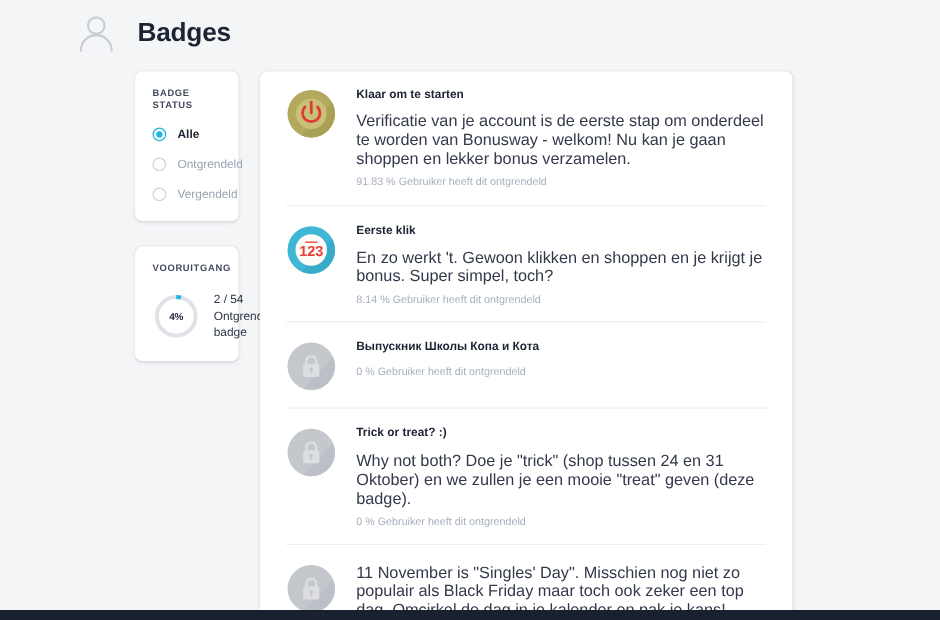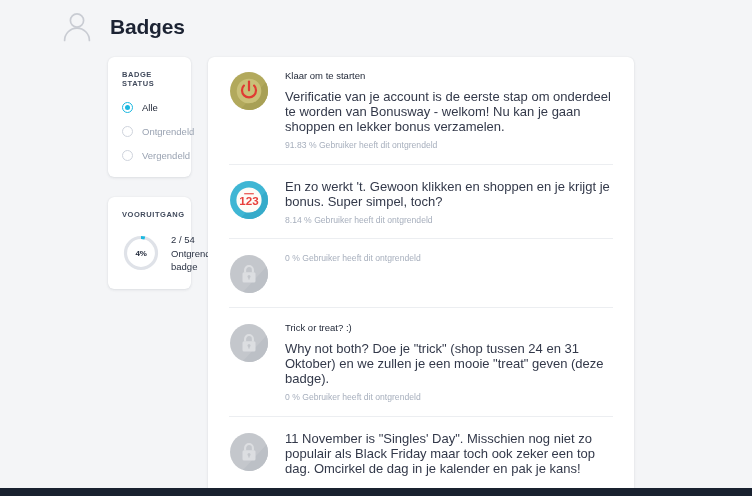--- a/index.html
+++ b/index.html
@@ -104,21 +104,21 @@
     border-radius: 50%;
     background: #1bb8e0;
   }
   .radio-label {
     font-size: 9.5px;
     color: #9aa3b2;
     line-height: 1;
   }
   .radio-row.selected .radio-label {
     color: #1c2333;
-    font-weight: normal;
+    font-weight: bold;
   }
 
   
   .progress-row {
     display: flex;
     align-items: center;
     gap: 11px;
   }
   .ring-wrap {
     position: relative;
@@ -170,21 +170,21 @@
     width: 40px;
     height: 40px;
     flex: 0 0 auto;
     margin-top: 1px;
   }
   .badge-icon svg { display: block; }
 
   .badge-body { flex: 1 1 auto; min-width: 0; }
   .badge-title {
     font-size: 9.5px;
-    font-weight: normal;
+    font-weight: bold;
     color: #1c2333;
     line-height: 1.2;
     margin-bottom: 8px;
   }
   .badge-desc {
     font-size: 13px;
     line-height: 15px;
     color: #33394a;
     margin-bottom: 6px;
   }
@@ -301,20 +301,21 @@
             <circle cx="20" cy="20" r="19" fill="#3fb6d4"></circle>
             <path d="M40 8 L40 40 L10 40 Z" fill="#36abca" clip-path="url(#clipB)"></path>
             <circle cx="20" cy="20" r="12.6" fill="#fdfcf7"></circle>
             <g fill="#e8403a">
               <rect x="15.2" y="13.2" width="9.6" height="1.1"></rect>
               <text x="20" y="24.6" font-family="'Liberation Sans', sans-serif" font-size="11.6" font-weight="bold" text-anchor="middle">123</text>
             </g>
           </svg>
         </span>
         <div class="badge-body">
+          <div class="badge-title">Eerste klik</div>
           <div class="badge-desc">En zo werkt 't. Gewoon klikken en shoppen en je krijgt je bonus. Super simpel, toch?</div>
           <div class="badge-stat">8.14 % Gebruiker heeft dit ontgrendeld</div>
         </div>
       </div>
 
       <div class="badge-item">
         <span class="badge-icon">
           <svg width="40" height="40" viewBox="0 0 40 40" xmlns="http://www.w3.org/2000/svg">
             <defs>
               <clipPath id="clipC">
@@ -323,20 +324,21 @@
             </defs>
             <circle cx="20" cy="20" r="19" fill="#c4c7cc"></circle>
             <path d="M40 10 L40 40 L12 40 Z" fill="#bcc0c6" clip-path="url(#clipC)"></path>
             <path d="M16.1 18.4 v-2.5 a3.9 3.9 0 0 1 7.8 0 v2.5" fill="none" stroke="#dcdee1" stroke-width="2.1"></path>
             <rect x="13.5" y="18.2" width="13" height="10.3" rx="1.5" fill="#dcdee1"></rect>
             <circle cx="20" cy="22.4" r="1.5" fill="#c4c7cc"></circle>
             <rect x="19.3" y="22.6" width="1.4" height="3.2" rx=".7" fill="#c4c7cc"></rect>
           </svg>
         </span>
         <div class="badge-body">
+          <div class="badge-title">Выпускник Школы Копа и Кота</div>
           <div class="badge-stat">0 % Gebruiker heeft dit ontgrendeld</div>
         </div>
       </div>
 
       <div class="badge-item">
         <span class="badge-icon">
           <svg width="40" height="40" viewBox="0 0 40 40" xmlns="http://www.w3.org/2000/svg">
             <defs>
               <clipPath id="clipD">
                   <circle cx="20" cy="20" r="19"></circle>

